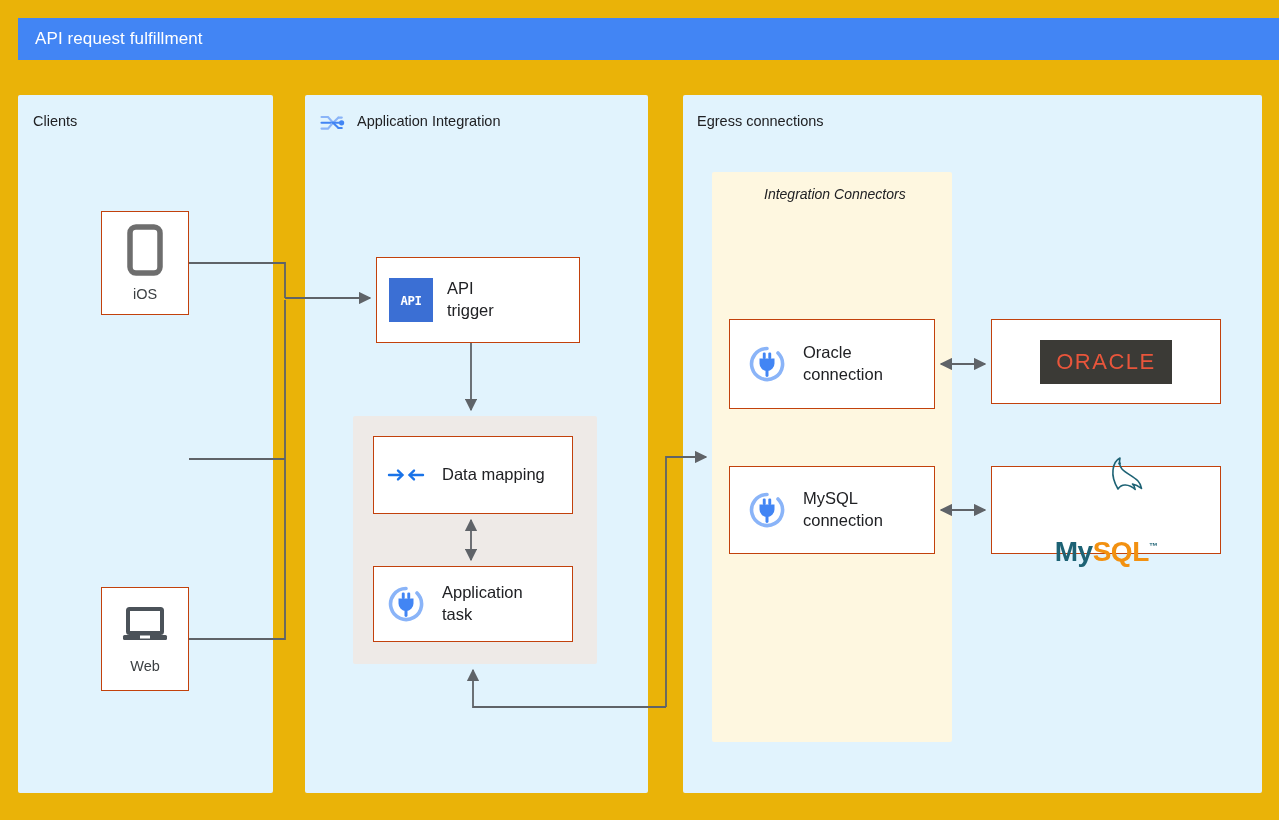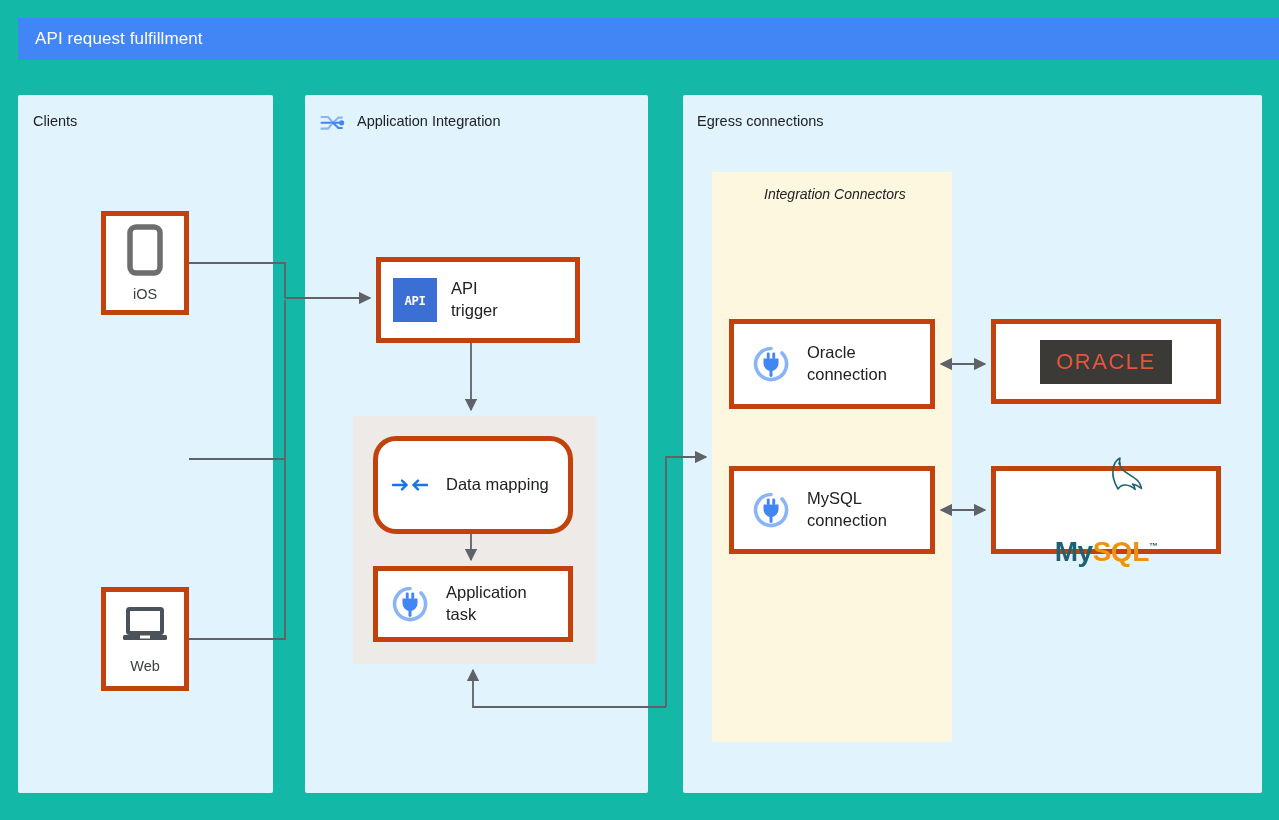--- a/index.html
+++ b/index.html
@@ -8,21 +8,21 @@
     background: #ececec;
   }
   body {
     font-family: "Liberation Sans", sans-serif;
     -webkit-font-smoothing: antialiased;
   }
   #canvas {
     position: relative;
     width: 1279px;
     height: 820px;
-    background: #14b8a6;
+    background: #eab308;
     overflow: hidden;
   }
   
   #title-bar {
     position: absolute;
     left: 18px;
     top: 18px;
     width: 1261px;
     height: 42px;
     background: #4285f4;
@@ -90,21 +90,21 @@
     width: 244px;
     height: 248px;
     background: #eeeae7;
     border-radius: 2px;
   }
 
   
   .card {
     position: absolute;
     background: #ffffff;
-    border: 5px solid #c2410c;
+    border: 1px solid #c2410c;
     box-sizing: border-box;
   }
   .card-row {
     display: flex;
     align-items: center;
     height: 100%;
   }
   .card-label {
     font-size: 16.5px;
     color: #202124;
@@ -125,21 +125,21 @@
     font-size: 14.5px;
     color: #3c4043;
     margin-top: 6px;
   }
   #card-ios     { left: 101px; top: 211px; }
   #card-android { left: 101px; top: 407px; }
   #card-web     { left: 101px; top: 587px; }
 
   
   #card-apitrigger { left: 376px; top: 257px; width: 204px; height: 86px; }
-  #card-datamap    { left: 373px; top: 436px; width: 200px; height: 98px; border-radius: 23px; }
+  #card-datamap    { left: 373px; top: 436px; width: 200px; height: 78px; }
   #card-connectask { left: 373px; top: 566px; width: 200px; height: 76px; }
 
   #card-apitrigger .card-row { padding-left: 12px; border-radius: 14px; }
   #card-datamap .card-row    { padding-left: 12px; }
   #card-connectask .card-row { padding-left: 12px; }
 
   
   .api-badge {
     width: 44px;
     height: 44px;

